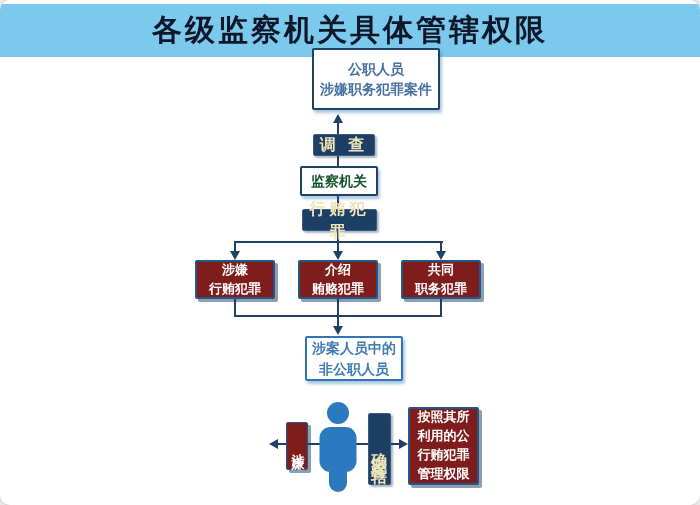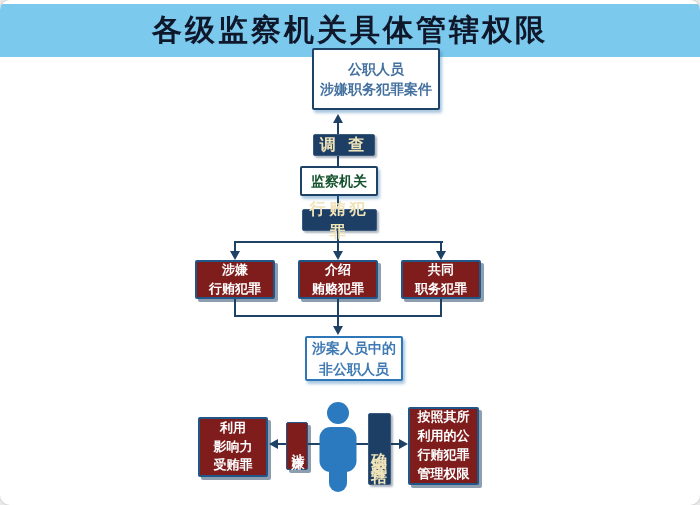--- a/index.html
+++ b/index.html
@@ -112,25 +112,20 @@
 
   <div class="box white-box light-border" style="left:289px;top:336px;width:98px;height:45px;margin-left:16px;">
     <span>涉案人员中的</span>
     <span>非公职人员</span>
   </div>
 
   <div class="line" style="left:277px;top:443px;width:123px;height:2px;"></div>
   <div class="arrow arrow-left" style="left:269px;top:439px;"></div>
   <div class="arrow arrow-right" style="left:399px;top:439px;"></div>
 
-  <div class="box blue-box" style="left:198px;top:417px;width:70px;height:60px;">
-    <span>利用</span>
-    <span>影响力</span>
-    <span>受贿罪</span>
-  </div>
 
   <div class="box blue-box vertical" style="left:286px;top:422px;width:22px;height:48px;border-width:1px;">
     <span>涉嫌</span>
   </div>
 
   <div class="person" style="left:319px;top:401px;width:38px;height:92px;">
     <svg width="38" height="92" viewBox="0 0 38 92" xmlns="http://www.w3.org/2000/svg">
       <circle cx="19" cy="12" r="11" fill="#2b7abf"></circle>
       <rect x="0.5" y="26" width="37" height="45" rx="11" fill="#2b7abf"></rect>
       <rect x="10" y="50" width="18" height="41" rx="9" fill="#2b7abf"></rect>

